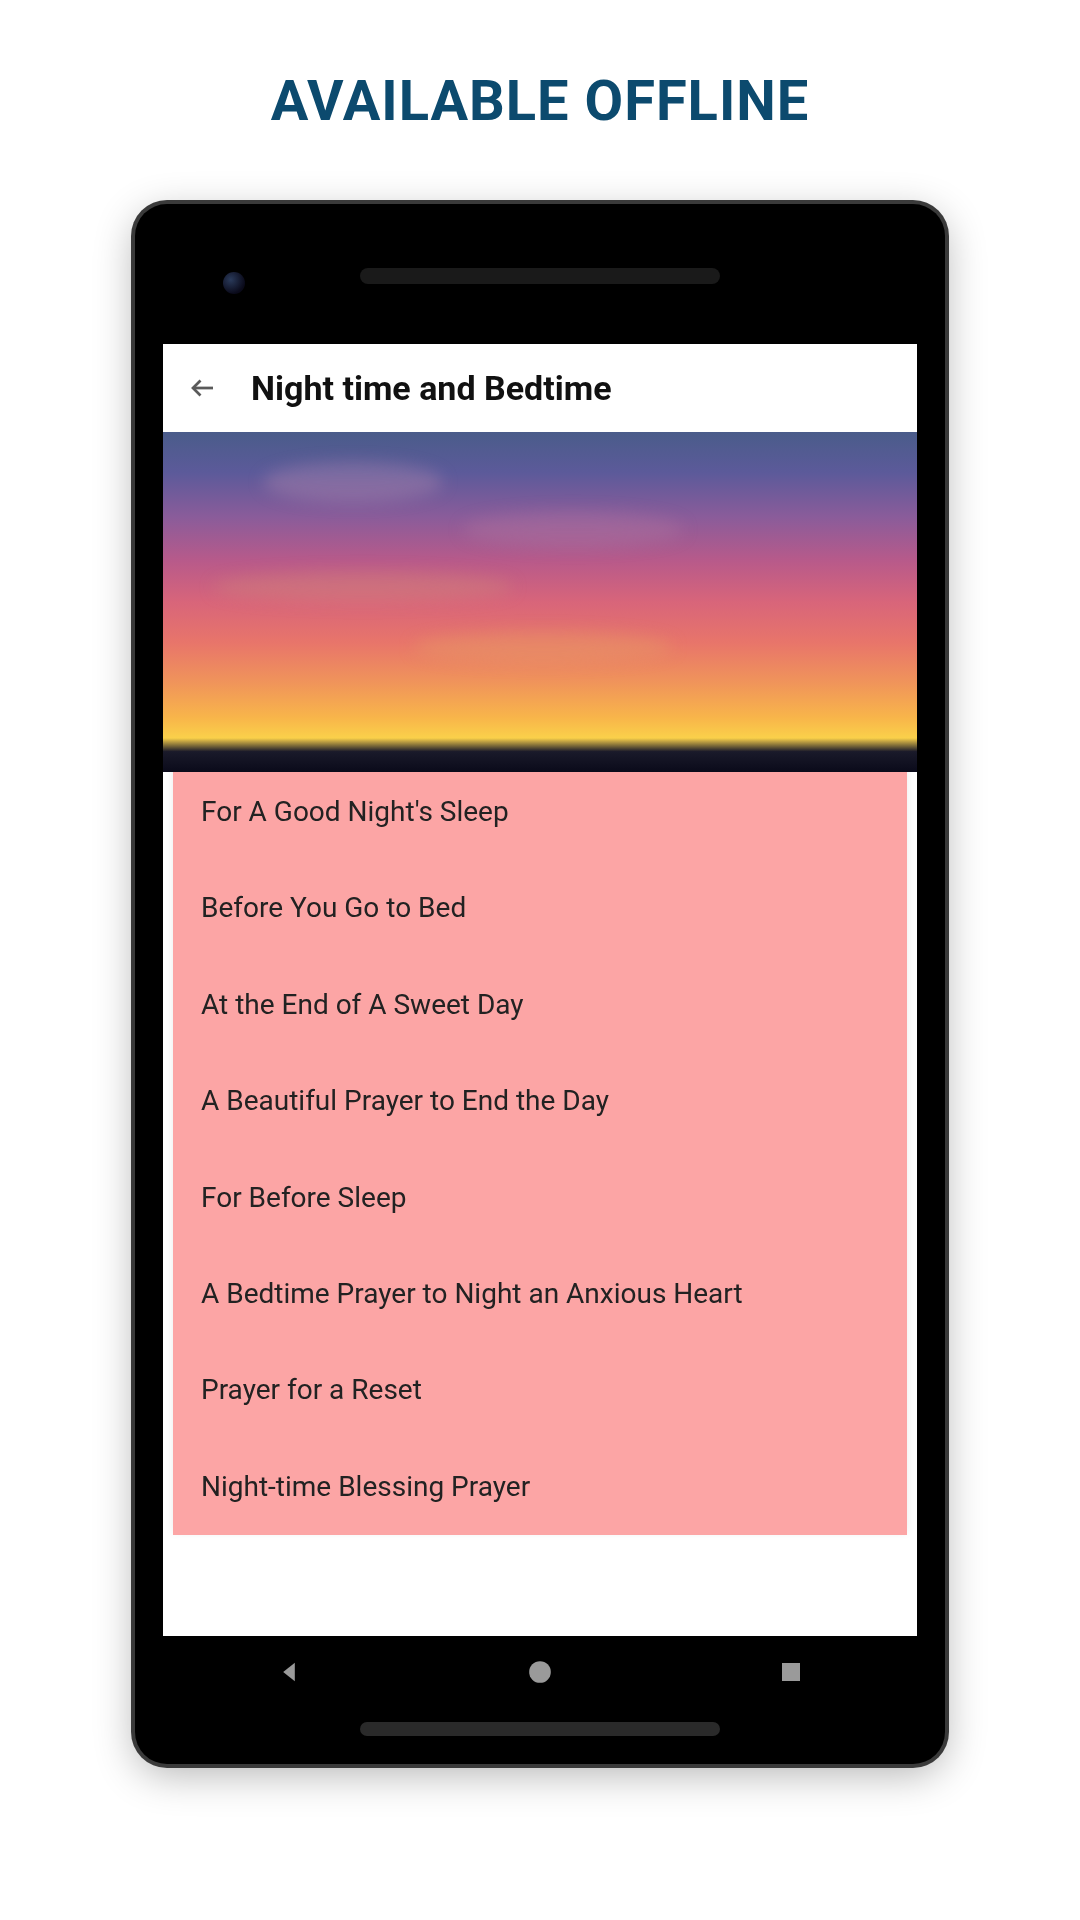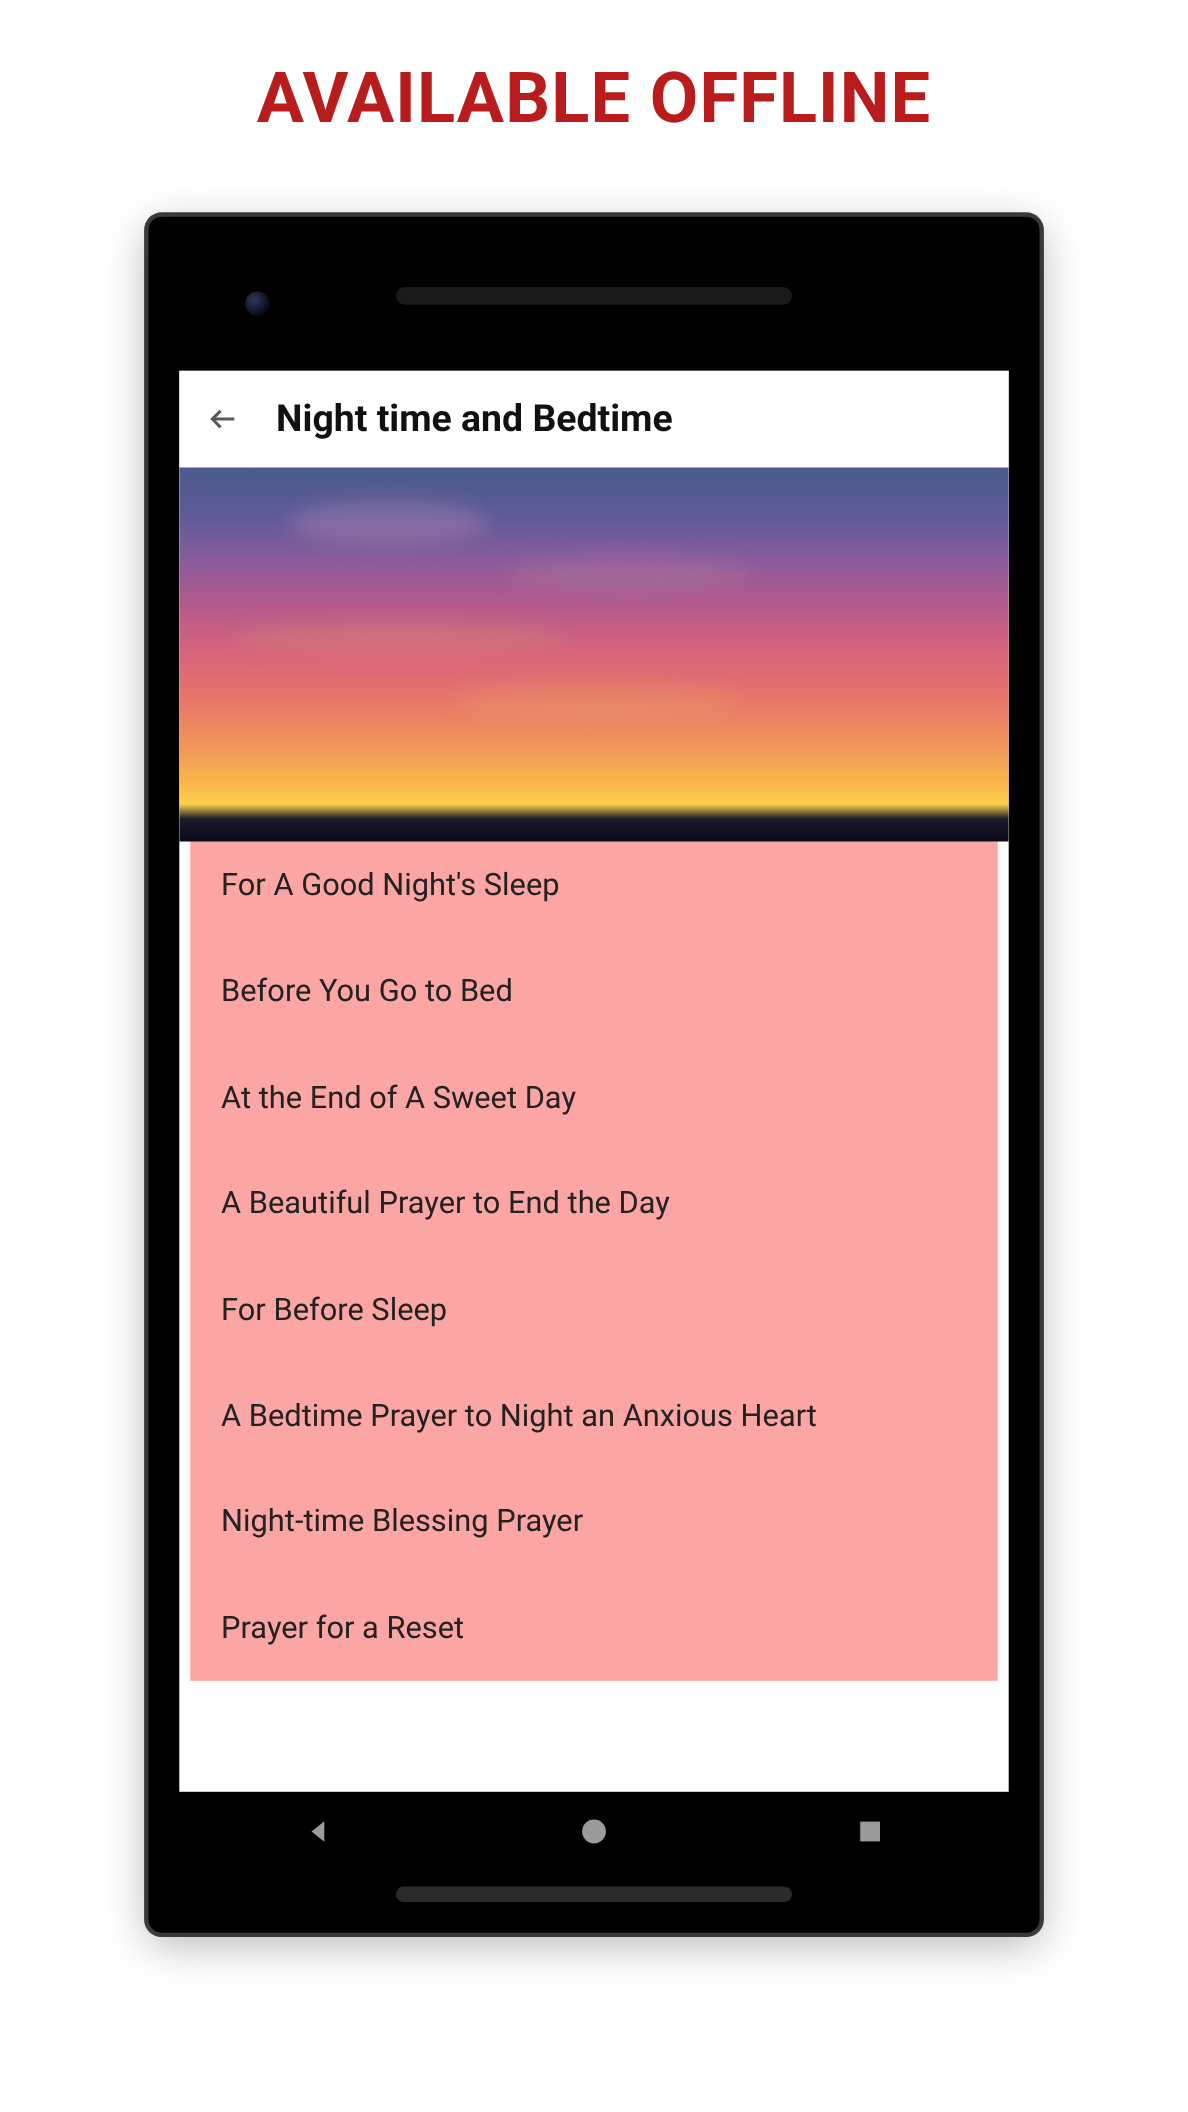--- a/index.html
+++ b/index.html
@@ -6,32 +6,32 @@
     body {
       width: 1080px;
       height: 1920px;
       background: #ffffff;
       font-family: -apple-system, BlinkMacSystemFont, 'Segoe UI', Roboto, Arial, sans-serif;
       overflow: hidden;
       position: relative;
     }
     .promo-banner {
       text-align: center;
-      font-size: 64px;
+      font-size: 56px;
       font-weight: 700;
-      color: #b91c1c;
+      color: #0c4a6e;
       letter-spacing: 1px;
-      padding: 52px 20px 40px;
+      padding: 68px 20px 40px;
     }
     .phone-frame {
       width: 810px;
       height: 1560px;
       margin: 30px auto 0;
       background: #000;
-      border-radius: 12px;
+      border-radius: 32px;
       position: relative;
       box-shadow: 0 0 0 4px #3a3a3a, 0 10px 40px rgba(0,0,0,0.3);
       overflow: hidden;
     }
     .camera-dot {
       position: absolute;
       top: 68px;
       left: 88px;
       width: 22px;
       height: 22px;
@@ -178,22 +178,22 @@
       <div class="cloud c4"></div>
     </div>
 
     <div class="list-container">
       <div class="list-item"><span>For A Good Night's Sleep</span></div>
       <div class="list-item"><span>Before You Go to Bed</span></div>
       <div class="list-item"><span>At the End of A Sweet Day</span></div>
       <div class="list-item"><span>A Beautiful Prayer to End the Day</span></div>
       <div class="list-item"><span>For Before Sleep</span></div>
       <div class="list-item"><span>A Bedtime Prayer to Night an Anxious Heart</span></div>
+      <div class="list-item"><span>Prayer for a Reset</span></div>
       <div class="list-item"><span>Night-time Blessing Prayer</span></div>
-      <div class="list-item"><span>Prayer for a Reset</span></div>
     </div>
   </div>
 
   <div class="nav-bar">
     <div class="nav-icon">
       <svg width="28" height="28" viewBox="0 0 24 24" fill="currentColor">
           <path d="M17 4 L7 12 L17 20 Z"></path>
         </svg>
     </div>
     <div class="nav-icon">

